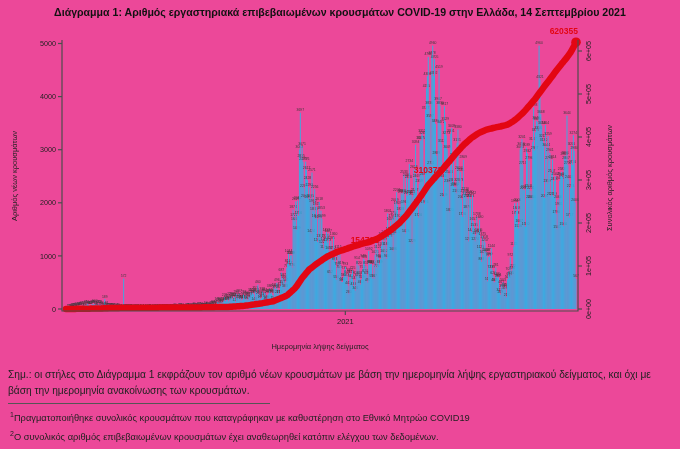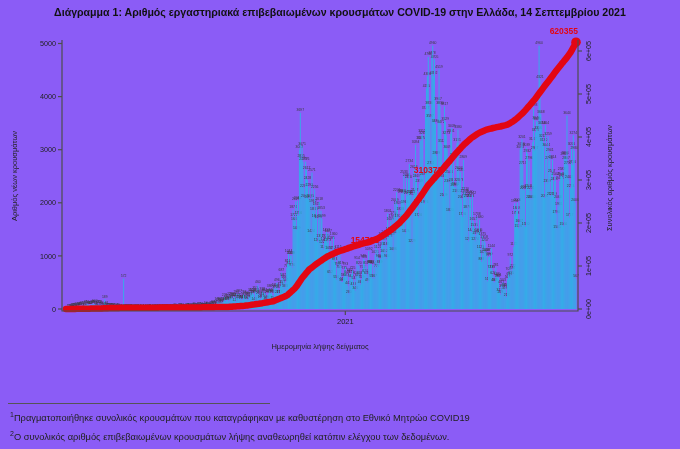--- a/index.html
+++ b/index.html
@@ -1,16 +1,16 @@
 <!DOCTYPE html>
 <html><head>
 <meta charset="utf-8">
 <style>
   html,body{margin:0;padding:0;background:#ffffff;}
-  .page{position:relative;width:680px;height:449px;background:#8b5cf6;
+  .page{position:relative;width:680px;height:449px;background:#ec4899;
         font-family:"Liberation Sans","DejaVu Sans",sans-serif;overflow:hidden;}
   .title{position:absolute;top:6px;left:0;width:680px;text-align:center;
          font-size:10.6px;font-weight:bold;color:#111;}
   .chart-svg{position:absolute;top:0;left:0;}
   .note{position:absolute;top:367px;left:8px;width:660px;font-size:10.2px;
         line-height:15.5px;color:#222;}
   .fsep{position:absolute;top:403px;left:8px;width:262px;height:1px;background:#555;}
   .footnotes{position:absolute;top:407px;left:10px;width:660px;font-size:9.3px;
              line-height:15px;color:#222;}
   .footnotes sup{font-size:7px;}
@@ -1174,21 +1174,24 @@
       <text x="591" y="94" text-anchor="middle" font-size="7.2" fill="#222" transform="rotate(-90 591 94)">5e+05</text>
       <line x1="578" y1="51" x2="582" y2="51" stroke="#4d4d4d" stroke-width="1.2"></line>
       <text x="591" y="51" text-anchor="middle" font-size="7.2" fill="#222" transform="rotate(-90 591 51)">6e+05</text>
       <line x1="345.3286219081272" y1="311" x2="345.3286219081272" y2="315" stroke="#4d4d4d" stroke-width="1.2"></line>
       <text x="345.3286219081272" y="324" text-anchor="middle" font-size="7.5" fill="#222">2021</text>
       <text x="17" y="176" text-anchor="middle" font-size="7.5" fill="#222" transform="rotate(-90 17 176)">Αριθμός νέων κρουσμάτων</text>
       <text x="612" y="178" text-anchor="middle" font-size="7.5" fill="#222" transform="rotate(-90 612 178)">Συνολικός αριθμός κρουσμάτων</text>
       <text x="320" y="349" text-anchor="middle" font-size="7.5" fill="#222">Ημερομηνία λήψης δείγματος</text>
     </svg>
 
+  <div class="note">
+    <span>Σημ.: οι στήλες στο Διάγραμμα 1 εκφράζουν τον αριθμό νέων κρουσμάτων με βάση την ημερομηνία λήψης εργαστηριακού δείγματος, και όχι με βάση την ημερομηνία ανακοίνωσης των κρουσμάτων.</span>
+  </div>
 
   <div class="fsep"></div>
 
   <div class="footnotes">
     <div><sup>1</sup><span>Πραγματοποιήθηκε συνολικός κρουσμάτων που καταγράφηκαν με καθυστέρηση στο Εθνικό Μητρώο COVID19</span></div>
-    <div><sup>2</sup><span>Ο συνολικός αριθμός επιβεβαιωμένων κρουσμάτων λήψης αναθεωρηθεί κατόπιν ελέγχου των δεδομένων.</span></div>
+    <div><sup>2</sup><span>Ο συνολικός αριθμός επιβεβαιωμένων κρουσμάτων έχει αναθεωρηθεί κατόπιν ελέγχου των δεδομένων.</span></div>
   </div>
 
 </div>
 
 </body></html>

